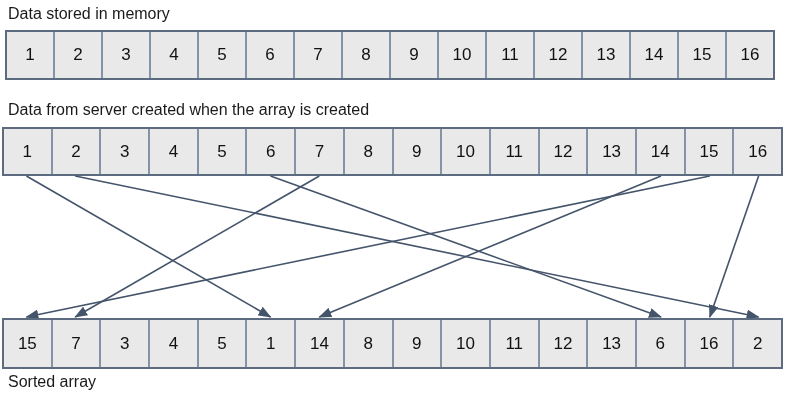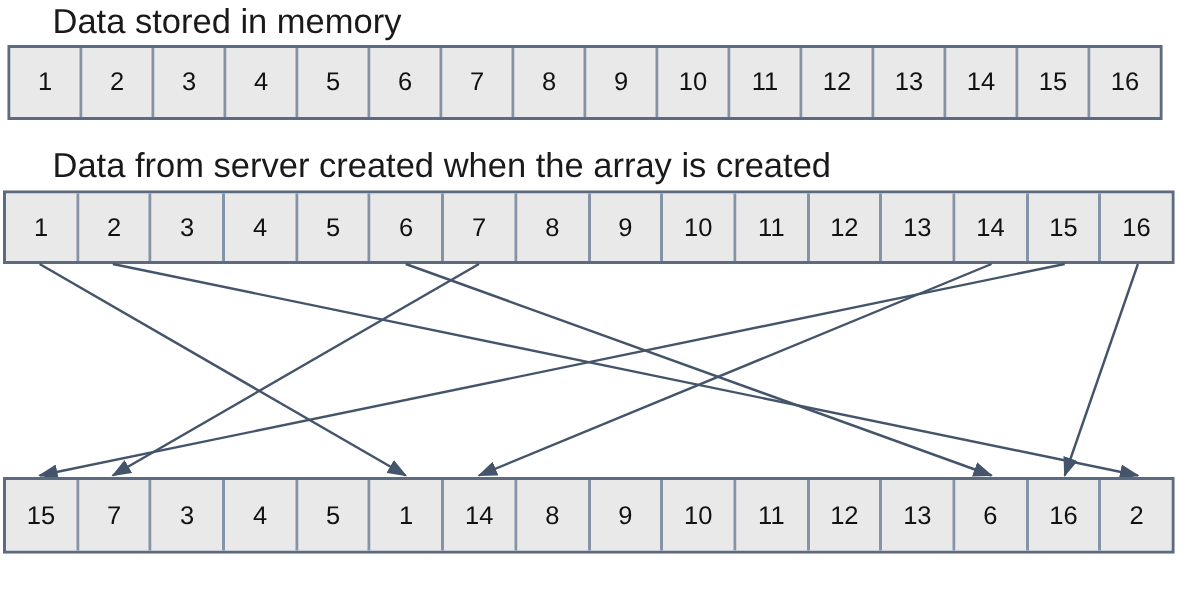--- a/index.html
+++ b/index.html
@@ -6,25 +6,24 @@
   .canvas{
     position:relative;
     width:788px;height:410px;
     background:#ffffff;
     font-family:"Liberation Sans", sans-serif;
     overflow:hidden;
   }
   .diagram-label{
     position:absolute;
     left:8px;
-    font-size:23px;
+    font-size:16px;
     line-height:22px;
     color:#1a1a1a;
     white-space:nowrap;
-    margin-left:27px;
   }
   .array-row{
     position:absolute;
     display:flex;
     box-sizing:border-box;
     border:2px solid #5d6b80;
     background:#e9e9e9;
   }
   .array-cell{
     flex:1 1 0;
@@ -121,14 +120,15 @@
       <div class="array-cell">9</div>
       <div class="array-cell">10</div>
       <div class="array-cell">11</div>
       <div class="array-cell">12</div>
       <div class="array-cell">13</div>
       <div class="array-cell">6</div>
       <div class="array-cell">16</div>
       <div class="array-cell">2</div>
     </div>
 
+  <div class="diagram-label" style="top:371px;">Sorted array</div>
 
 </div>
 
 </body></html>

